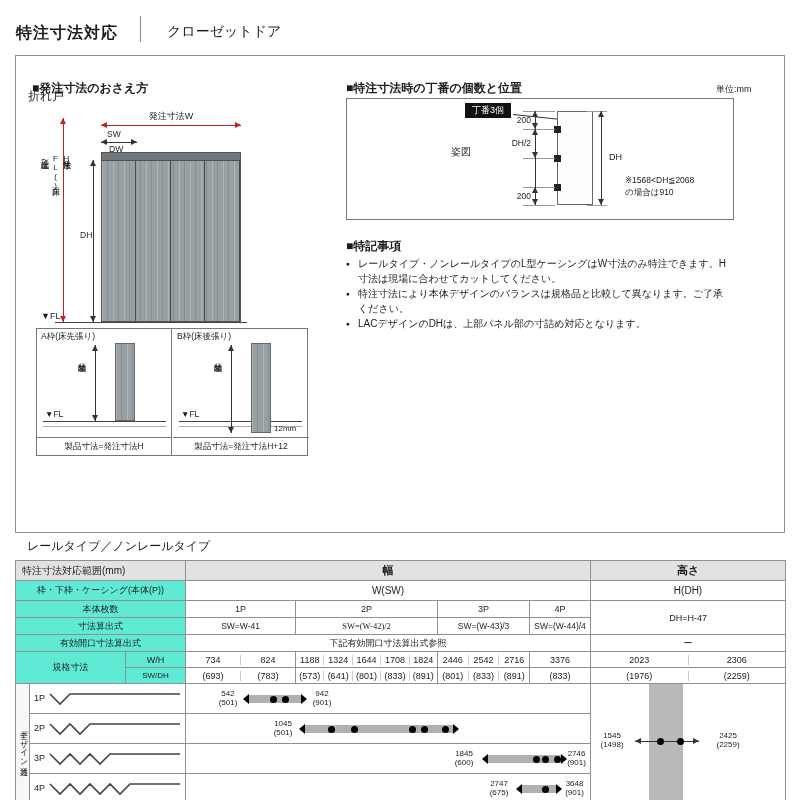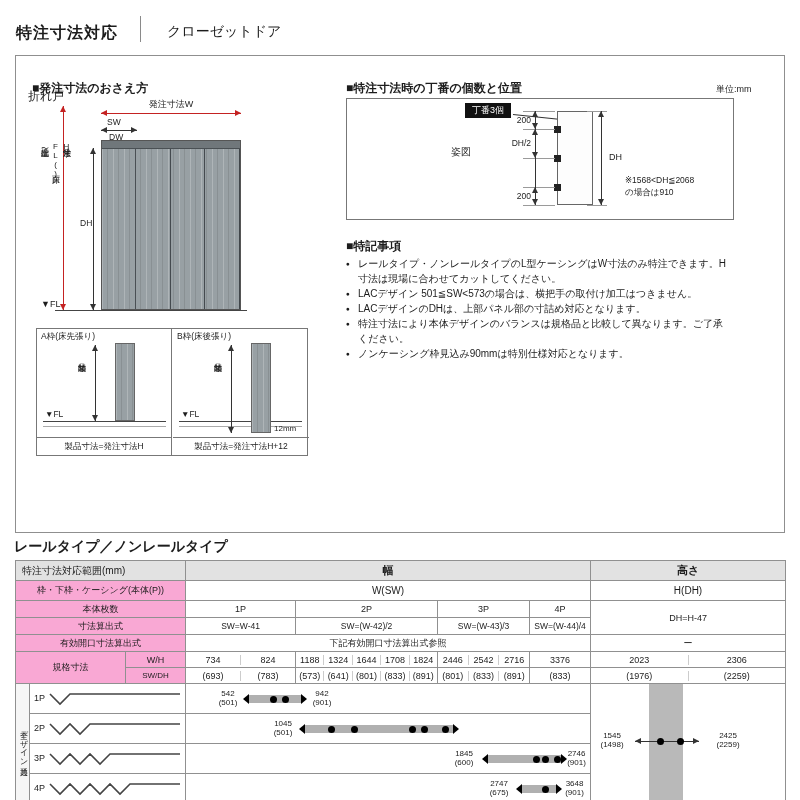--- a/index.html
+++ b/index.html
@@ -32,21 +32,21 @@
   .dlab { position:absolute; font-size:8.5px; white-space:nowrap; }
   .vtext { writing-mode:vertical-rl; text-orientation:upright; }
   .vtext span { display:block; }
 
   
   .wood { background:
     repeating-linear-gradient(90deg, rgba(255,255,255,.22) 0 1px, rgba(255,255,255,0) 1px 5px, rgba(0,0,0,.10) 5px 6px, rgba(0,0,0,0) 6px 11px),
     #98a0a4; }
 
   
-  .diag-order { position:absolute; left:23px; top:44px; width:215px; height:225px; }
+  .diag-order { position:absolute; left:23px; top:56px; width:215px; height:225px; }
   .door { position:absolute; left:62px; top:40px; width:140px; height:170px; border:1px solid #555; }
   .door-rail { height:8px; background:#70777b; border-bottom:1px solid #4a5054; }
   .door-panels { position:absolute; left:0; top:8px; right:0; bottom:0; }
   .door-panels::after { content:""; position:absolute; inset:0;
     background:repeating-linear-gradient(90deg, transparent 0 33.5px, rgba(40,45,50,.75) 33.5px 34.5px); }
   .chip { background:rgba(255,255,255,.85); padding:0 1px; }
 
   
   .frames { position:absolute; left:20px; top:272px; width:272px; height:128px; border:1px solid #777; }
   .fcell { position:absolute; top:0; height:108px; }
@@ -67,28 +67,28 @@
   .hdoor { position:absolute; left:210px; top:12px; width:36px; height:94px; border:1px solid #666; background:#fdfdfd; }
   .hsq { position:absolute; left:-4px; width:7px; height:7px; background:#222; }
   .tick { position:absolute; height:1px; background:#9a9a9a; }
 
   
   .notes { position:absolute; left:330px; top:200px; width:380px; }
   .note { position:relative; font-size:10px; line-height:1.5; padding-left:12px; }
   .note::before { content:"●"; position:absolute; left:0; top:3px; font-size:6.5px; }
 
   
-  .sec2 { position:absolute; left:14px; top:538px; font-size:14px; font-weight:bold; }
+  .sec2 { position:absolute; left:27px; top:538px; font-size:12px; font-weight:normal; }
 
   
   .tbl-wrap { position:absolute; left:15px; top:560px; }
   table { border-collapse:collapse; table-layout:fixed; width:770px; font-size:9px; border:1px solid #666; }
   td { border:1px solid #909090; text-align:center; vertical-align:middle; padding:0; overflow:hidden; }
   .hd { background:#e2e2e2; }
-  .lab { background:#f9a8d4;text-align:center; }
+  .lab { background:#5eead4;text-align:center; }
   .big { font-size:11px; font-weight:bold; }
   .left { text-align:left; padding-left:6px; }
   .nums { display:flex; align-items:stretch; height:100%;text-align:right; }
   .nums span { flex:1; display:flex; align-items:center; justify-content:center; }
   .nums span + span { border-left:1px solid #cccccc; }
   .barcell,.foldcell,.hbarcell { position:relative; }
   .rangebar { position:absolute; top:11px; height:8px; background:#b0b0b0; }
   .rangebar::before,.rangebar::after { content:""; position:absolute; top:-1px; border-top:5px solid transparent; border-bottom:5px solid transparent; }
   .rangebar::before { left:-6px; border-right:6px solid #000; }
   .rangebar::after { right:-6px; border-left:6px solid #000; }
@@ -202,24 +202,22 @@
       <div class="dimv" style="left:254px; top:12px; height:94px;"></div>
       <div class="dlab" style="left:262px; top:53px; font-size:9px;">DH</div>
 
       <div class="dlab" style="left:278px; top:76px; font-size:8.5px;">※1568&lt;DH≦2068</div>
       <div class="dlab" style="left:278px; top:88px; font-size:8.5px;">の場合は910</div>
     </div>
 
     <div class="sec-h" style="left:330px; top:182px;">■特記事項</div>
     <div class="notes">
       <div class="note">レールタイプ・ノンレールタイプのL型ケーシングはW寸法のみ特注できます。H寸法は現場に合わせてカットしてください。</div>
-      <div class="note">LACデザイン 501≦SW&lt;573の場合は、横把手の取付け加工はつきません。</div>
+      <div class="note">特注寸法により本体デザインのバランスは規格品と比較して異なります。ご了承ください。</div>
       <div class="note">LACデザインのDHは、上部パネル部の寸詰め対応となります。</div>
-      <div class="note">特注寸法により本体デザインのバランスは規格品と比較して異なります。ご了承ください。</div>
-      <div class="note">ノンケーシング枠見込み90mmは特別仕様対応となります。</div>
     </div>
   </div>
 
   <div class="sec2">レールタイプ／ノンレールタイプ</div>
 
   <div class="tbl-wrap">
     <table>
       <colgroup>
         <col style="width:14px">
           <col style="width:96px">
@@ -245,21 +243,21 @@
         <td colspan="3" class="lab">本体枚数</td>
         <td>1P</td>
         <td>2P</td>
         <td>3P</td>
         <td>4P</td>
         <td rowspan="2">DH=H-47</td>
       </tr>
       <tr style="height:17px;">
         <td colspan="3" class="lab">寸法算出式</td>
         <td style="font-size:8.5px;">SW=W-41</td>
-        <td style="font-size:8.5px;">SW=(W-42)/2</td>
+        <td style="font-size:8.5px;font-family:Liberation Serif, serif;">SW=(W-42)/2</td>
         <td style="font-size:8.5px;">SW=(W-43)/3</td>
         <td style="font-size:8.5px;">SW=(W-44)/4</td>
       </tr>
       <tr style="height:17px;">
         <td colspan="3" class="lab">有効開口寸法算出式</td>
         <td colspan="4">下記有効開口寸法算出式参照</td>
         <td>ー</td>
       </tr>
       <tr style="height:16px;">
         <td colspan="2" rowspan="2" class="lab">規格寸法</td>

